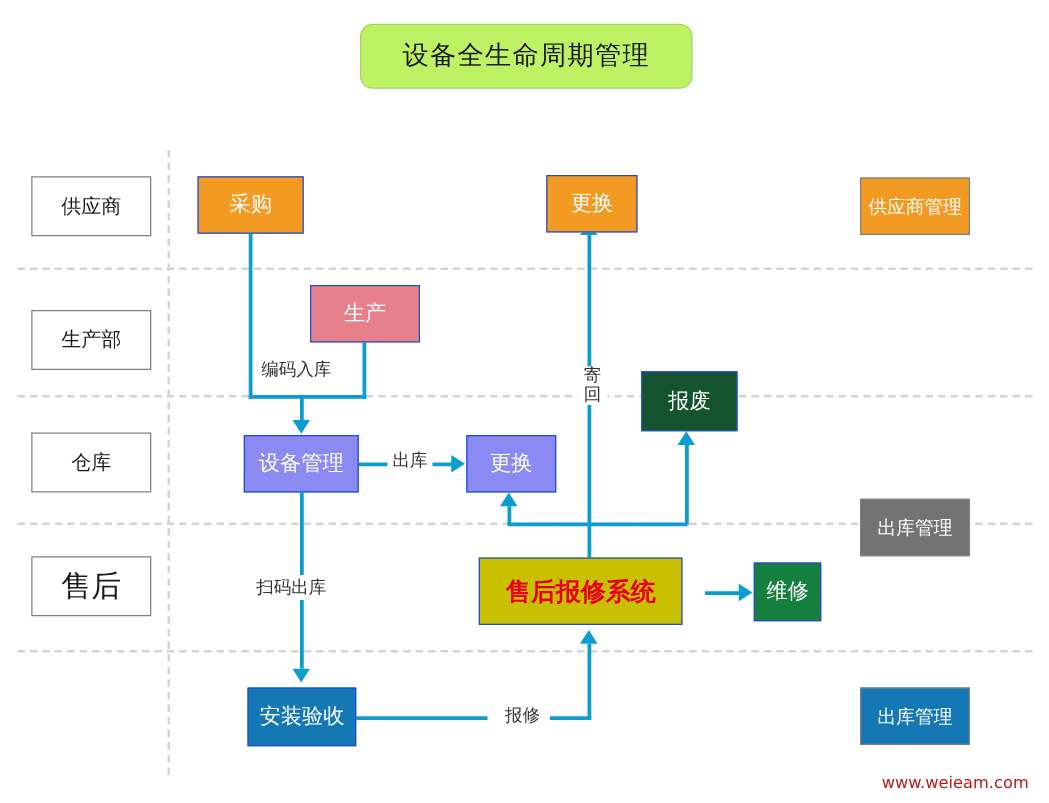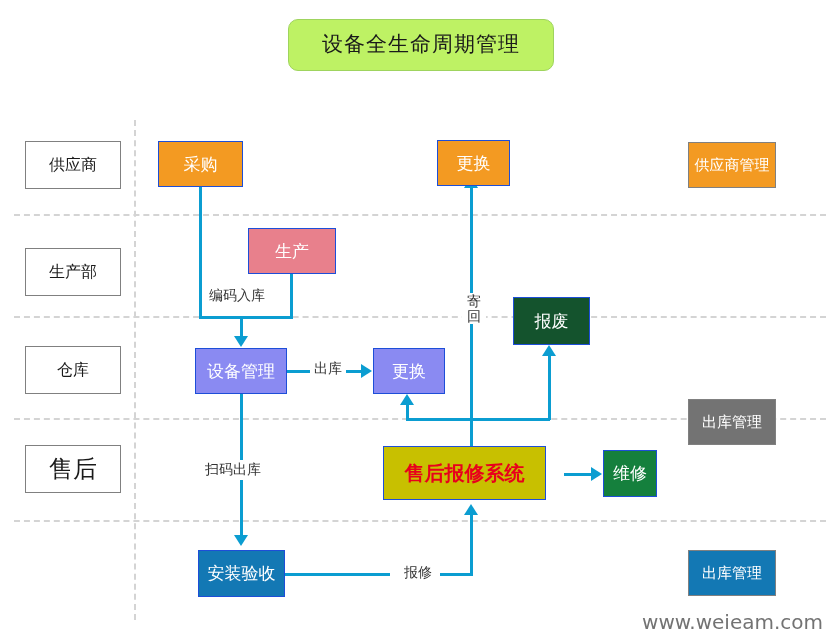--- a/index.html
+++ b/index.html
@@ -127,22 +127,22 @@
     white-space: normal;
     width: 16px;
     line-height: 1.05;
     text-align: center;
   }
   
   .watermark {
     position: absolute;
     right: 16px;
     bottom: 8px;
-    color: #737373;
-    font-size: 20px;
+    color: #b91c1c;
+    font-size: 13px;
   }
 </style>
 </head>
 <body>
 
 <div id="canvas">
 
   <div class="node title-box">设备全生命周期管理</div>
 
   <div class="hline" style="top:214px"></div>

